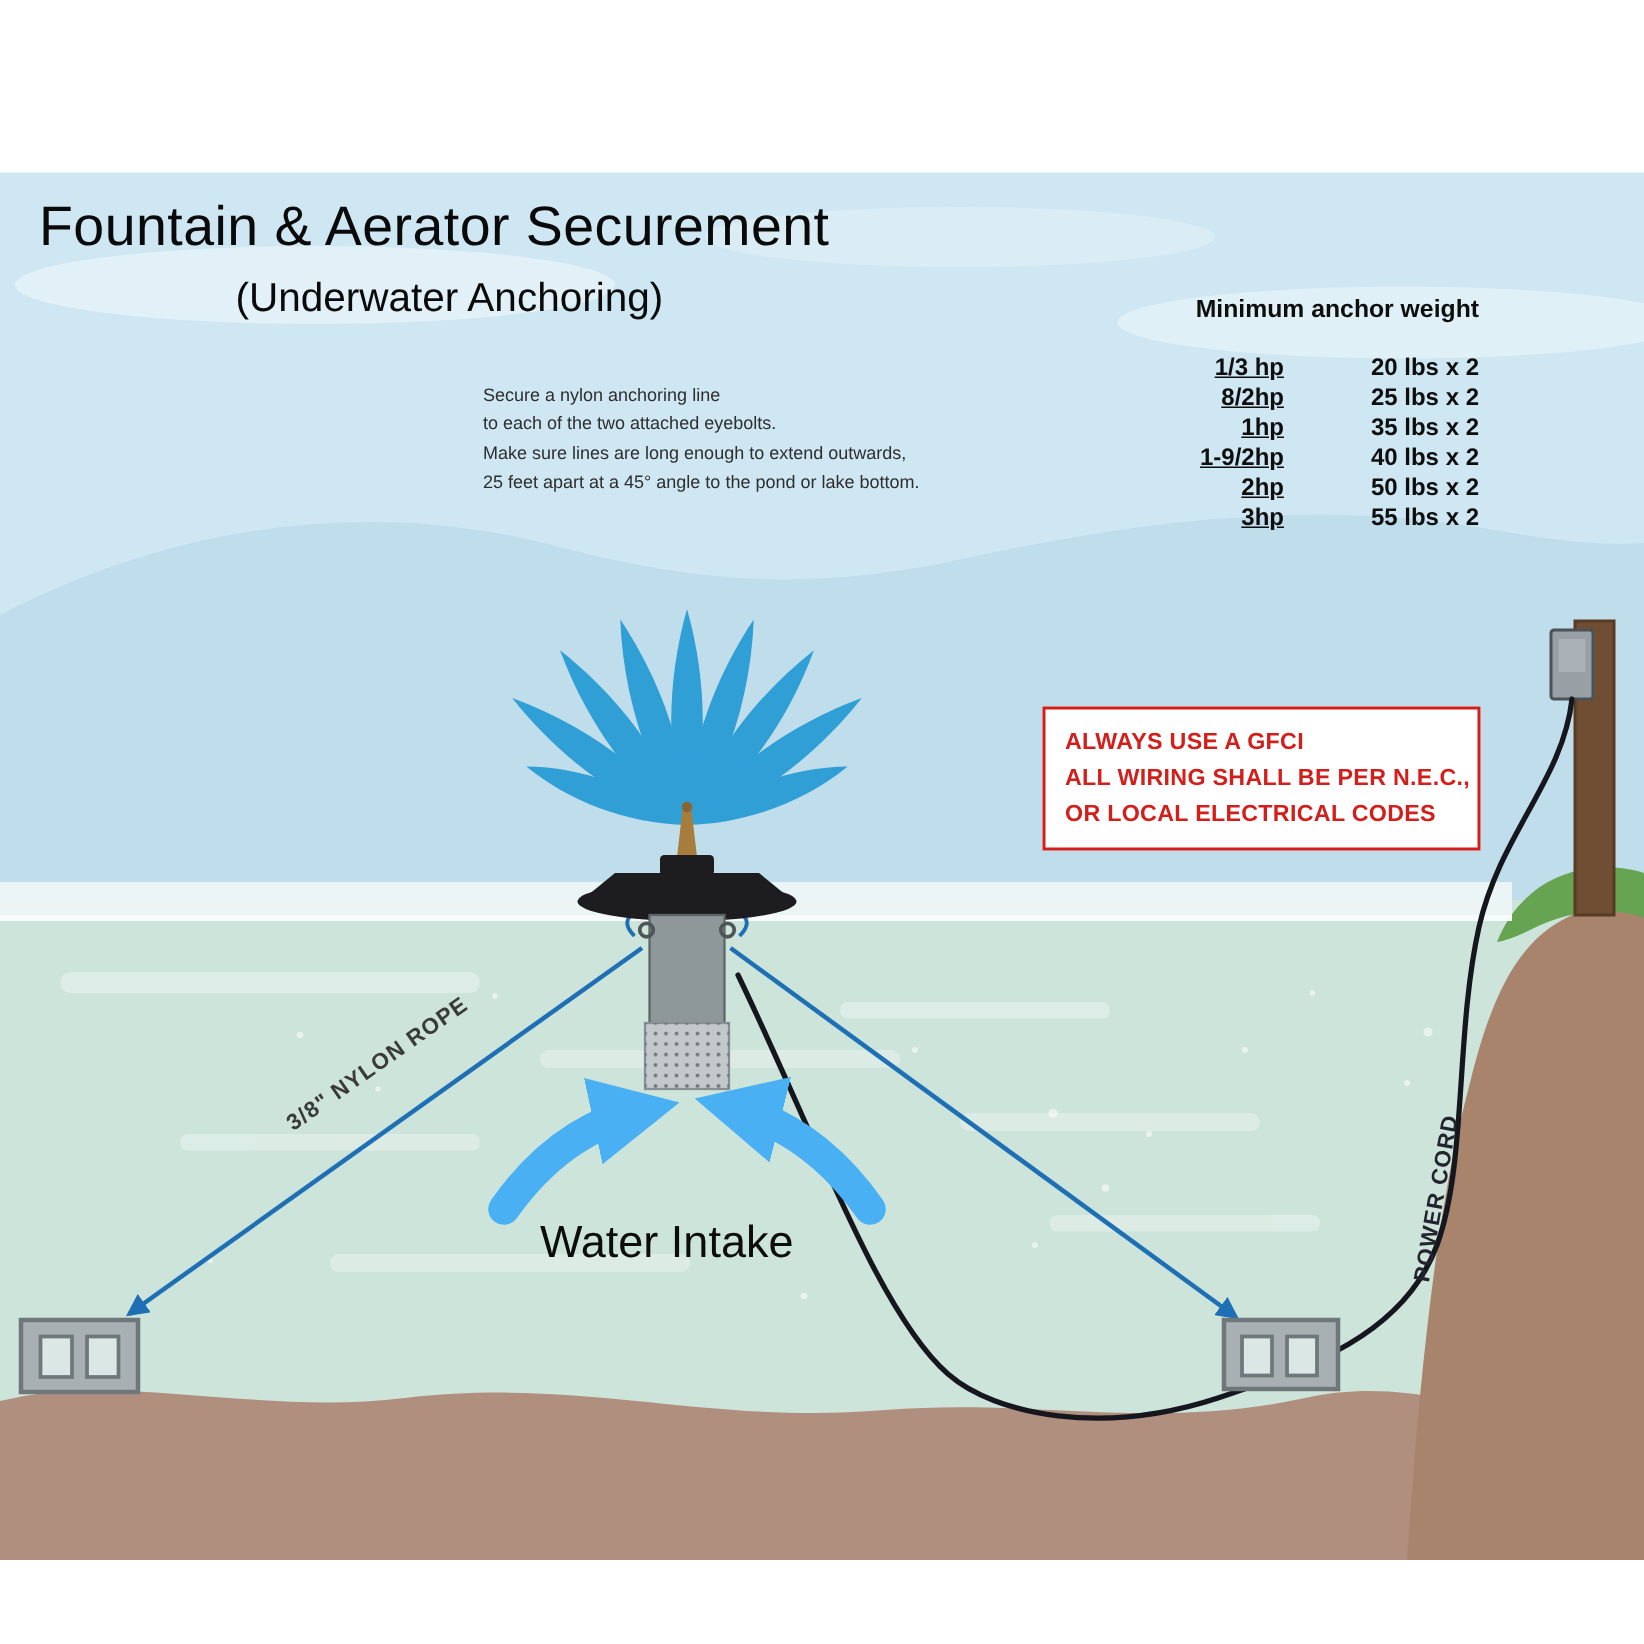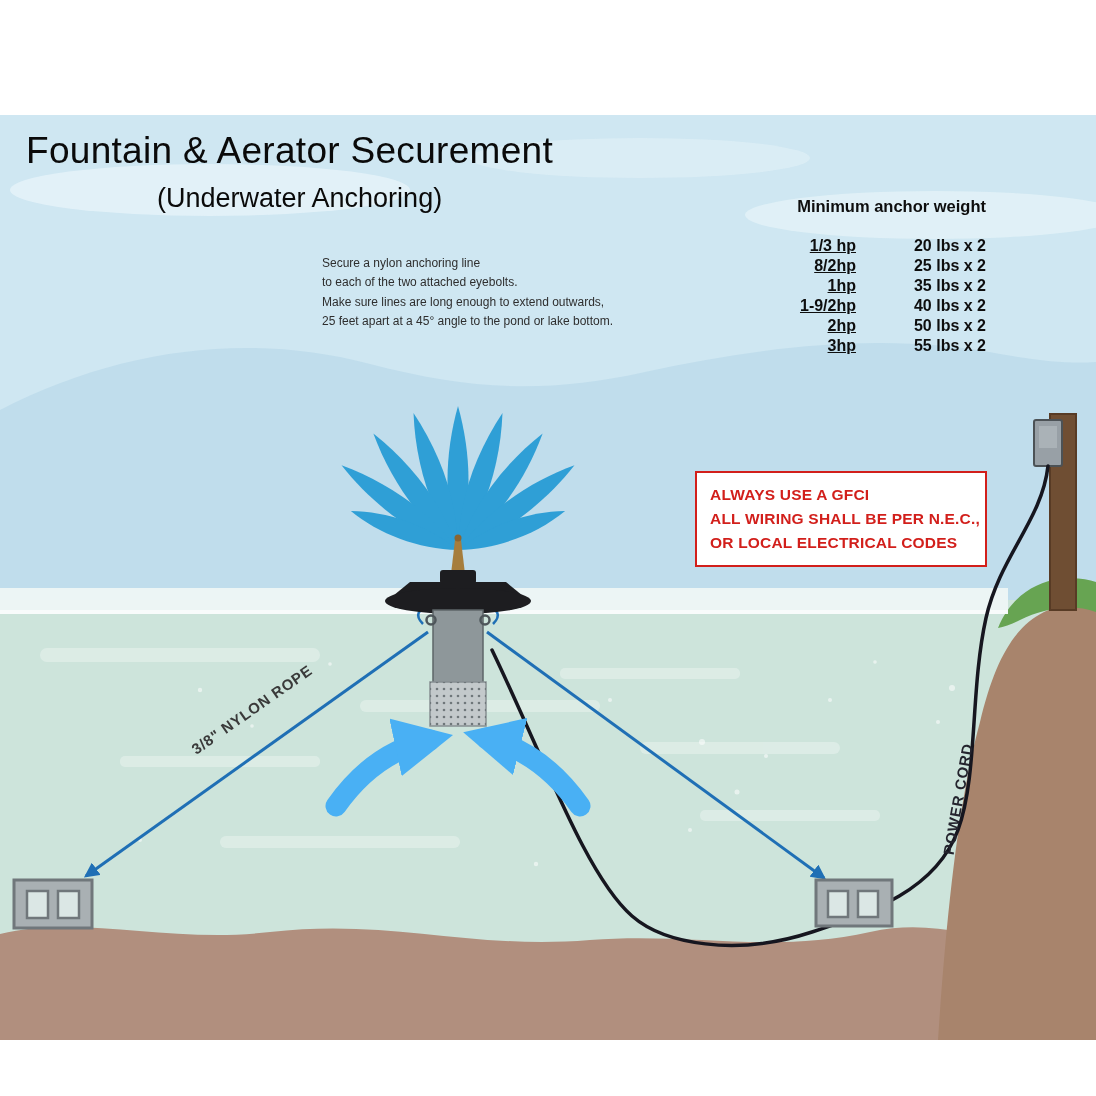--- a/index.html
+++ b/index.html
@@ -196,14 +196,15 @@
   </div>
 
   <div class="overlay warning">
     <div>ALWAYS USE A GFCI</div>
     <div>ALL WIRING SHALL BE PER N.E.C.,</div>
     <div>OR LOCAL ELECTRICAL CODES</div>
   </div>
 
   <div class="overlay rope-label">3/8" NYLON ROPE</div>
   <div class="overlay cord-label">POWER CORD</div>
+  <div class="overlay intake-label">Water Intake</div>
 
 </div>
 
 </body></html>

